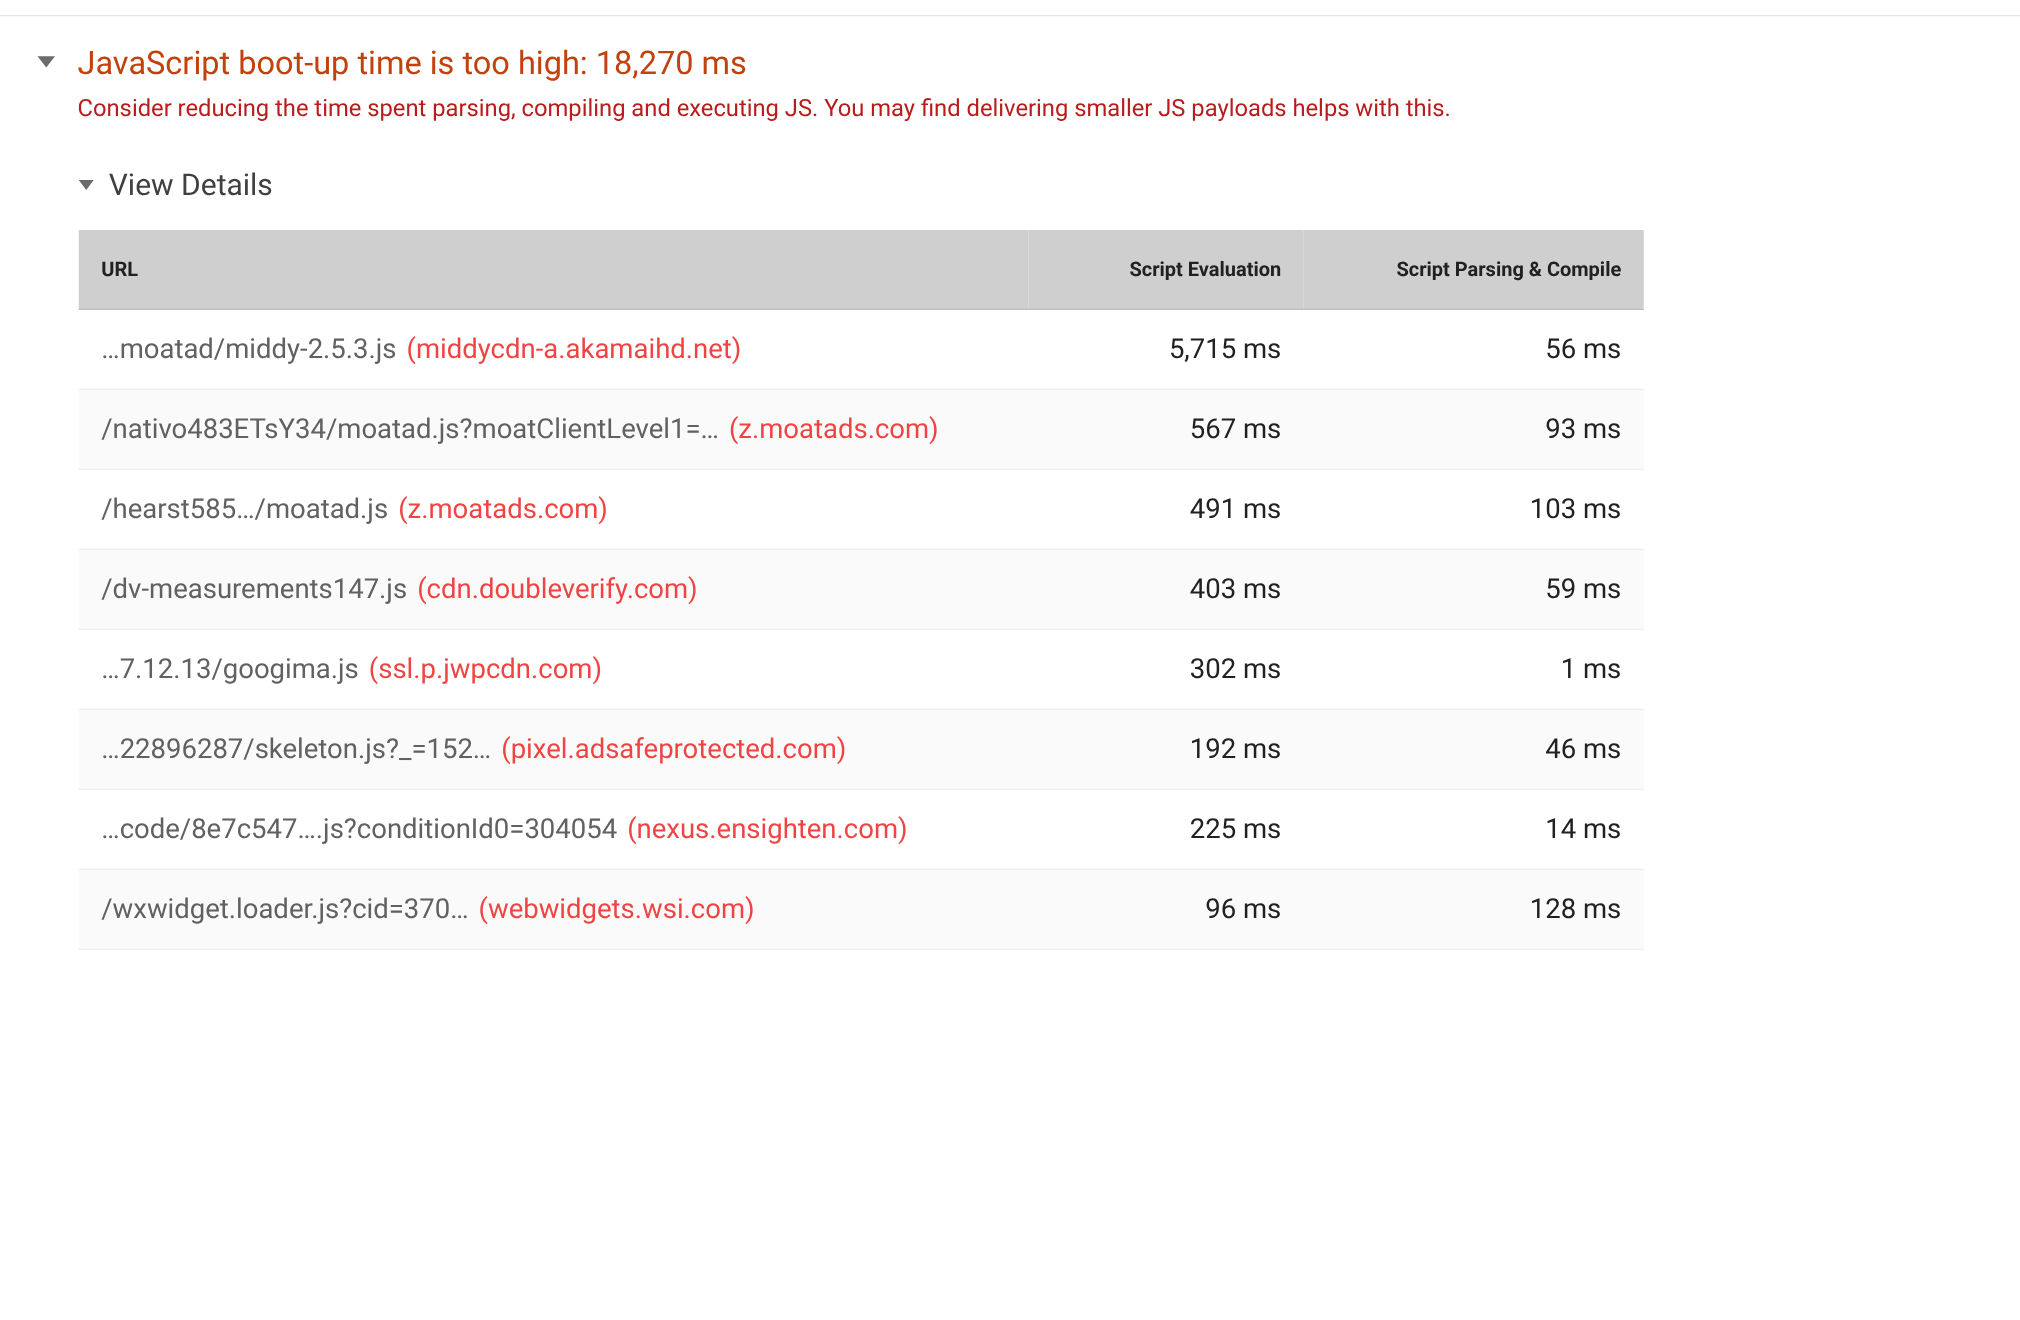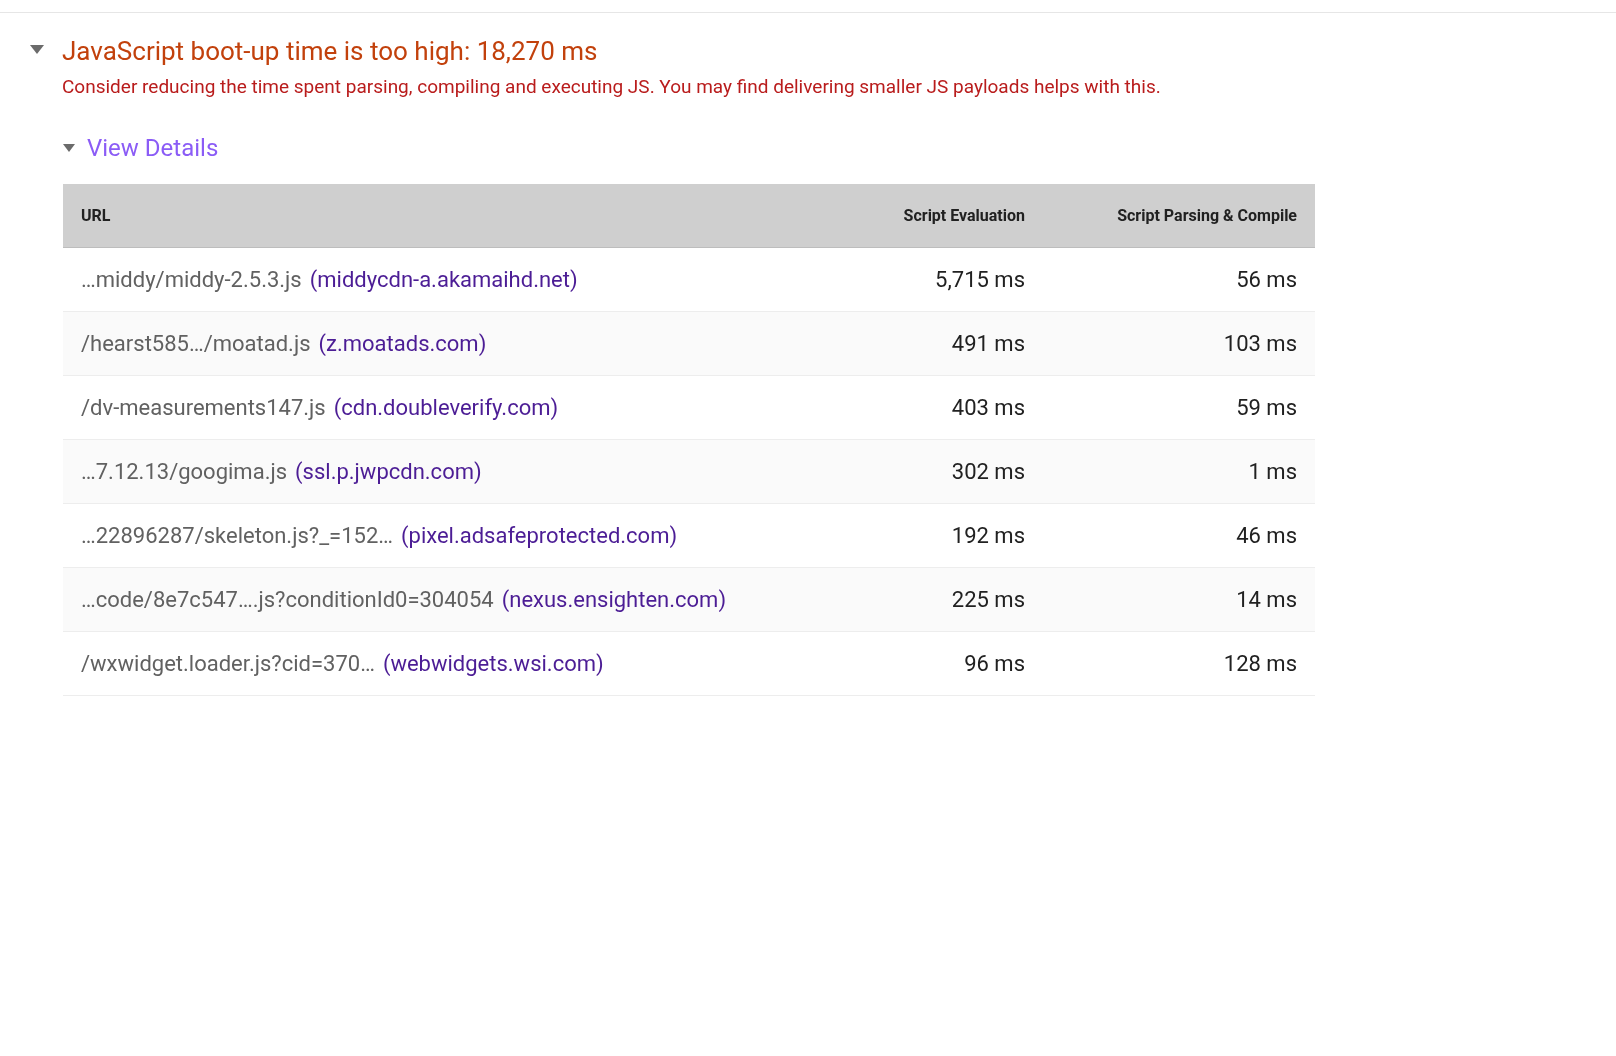--- a/index.html
+++ b/index.html
@@ -45,21 +45,21 @@
     border-left: 6px solid transparent;
     border-right: 6px solid transparent;
     border-top: 8px solid #6b6b6b;
     margin-right: 12px;
     flex-shrink: 0;
     cursor: pointer;
   }
   .details-title {
     font-size: 24px;
     font-weight: 400;
-    color: #8b5cf6;
+    color: #404040;
     text-align: center;
   }
   .tbl { margin-top: 22px; width: 1252px; border-collapse: collapse; }
   .tbl thead th {
     background: #cfcfcf;
     font-size: 16px;
     font-weight: 700;
     color: #212121;
     text-align: left;
     padding: 22px 18px;
@@ -69,21 +69,21 @@
   .tbl tbody td {
     font-size: 22px;
     padding: 19px 18px;
     border-bottom: 1px solid #ededed;
     color: #212121;
     vertical-align: middle;
   }
   .tbl tbody tr:nth-child(even) td { background: #fafafa; }
   .tbl tbody tr:nth-child(odd) td { background: #ffffff; }
   .url-path { color: #616161; }
-  .url-domain { color: #4c1d95; margin-left: 8px; }
+  .url-domain { color: #ef4444; margin-left: 8px; }
   .num { text-align: right; white-space: nowrap; color: #212121; }
   .col-url { width: 760px; }
   .col-eval { width: 220px; }
   .col-parse { width: 272px; }
 </style>
 </head>
 <body>
 
 <div class="page">
   <div class="top-border"></div>
@@ -106,23 +106,28 @@
       <table class="tbl">
         <thead>
           <tr>
             <th class="col-url">URL</th>
             <th class="num col-eval">Script Evaluation</th>
             <th class="num col-parse">Script Parsing &amp; Compile</th>
           </tr>
         </thead>
         <tbody id="tbody">
             <tr>
-              <td class="col-url"><span class="url-path">…middy/middy-2.5.3.js</span><span class="url-domain">(middycdn-a.akamaihd.net)</span></td>
+              <td class="col-url"><span class="url-path">…moatad/middy-2.5.3.js</span><span class="url-domain">(middycdn-a.akamaihd.net)</span></td>
               <td class="num col-eval">5,715 ms</td>
               <td class="num col-parse">56 ms</td>
+            </tr>
+            <tr>
+              <td class="col-url"><span class="url-path">/nativo483ETsY34/moatad.js?moatClientLevel1=…</span><span class="url-domain">(z.moatads.com)</span></td>
+              <td class="num col-eval">567 ms</td>
+              <td class="num col-parse">93 ms</td>
             </tr>
             <tr>
               <td class="col-url"><span class="url-path">/hearst585…/moatad.js</span><span class="url-domain">(z.moatads.com)</span></td>
               <td class="num col-eval">491 ms</td>
               <td class="num col-parse">103 ms</td>
             </tr>
             <tr>
               <td class="col-url"><span class="url-path">/dv-measurements147.js</span><span class="url-domain">(cdn.doubleverify.com)</span></td>
               <td class="num col-eval">403 ms</td>
               <td class="num col-parse">59 ms</td>

